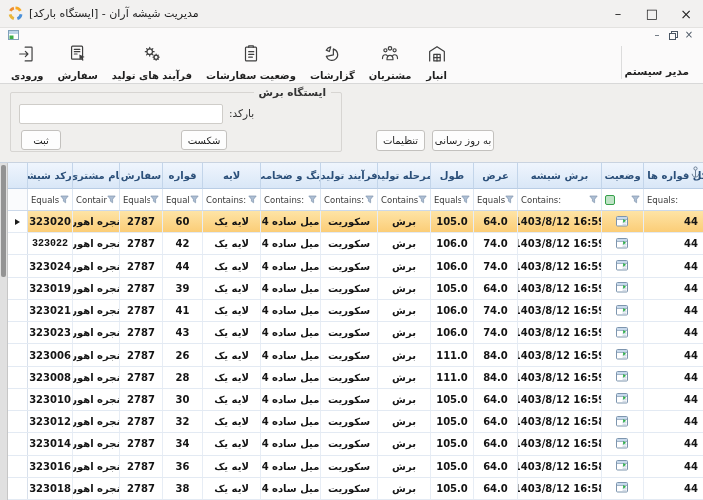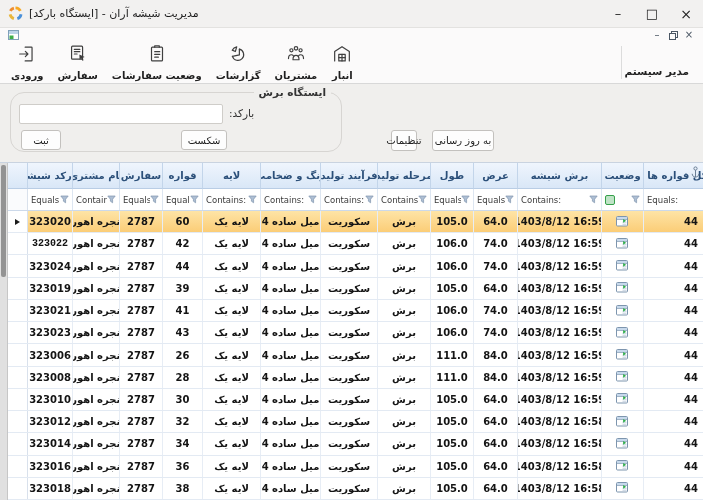--- a/index.html
+++ b/index.html
@@ -38,33 +38,33 @@
   .tool-item svg{ width:22px; height:22px; }
   .tool-item .tlabel{ font-size:10px; font-weight:600; color:#1f1f1f; white-space:nowrap; direction:rtl; }
   .tool-sep{ width:1px; background:#dcdcdc; margin:4px 2px; }
   .toolbar .spacer{ flex:1; }
   .user-label{ display:flex; align-items:flex-end; padding:0 10px 6px 0;
                font-size:10.5px; font-weight:600; color:#1f1f1f; direction:rtl; }
 
   
   .workspace{ height:78px; background:#f0efed; position:relative; }
   .groupbox{ position:absolute; left:10px; top:8px; width:332px; height:60px;
-             border:1px solid #d7d5d2; border-radius:14px; }
+             border:1px solid #d7d5d2; border-radius:2px; }
   .groupbox .legend{ position:absolute; top:-7px; right:10px; background:#f0efed;
                      padding:0 5px; font-size:10.5px; font-weight:bold; color:#333; direction:rtl; }
   .barcode-input{ position:absolute; left:8px; top:11px; width:204px; height:20px;
                   border:1px solid #cfcdc9; border-radius:2px; background:#fff;
                   font-size:11px; padding:0 4px; outline:none; }
   .barcode-label{ position:absolute; left:218px; top:14px; font-size:10.5px; color:#2e2e2e; direction:rtl; }
   .btn{ background:#fdfdfd; border:1px solid #c3c1be; border-radius:3px;
         font-size:10px; color:#222; display:flex; align-items:center; justify-content:center;
         direction:rtl; cursor:default; font-family:inherit; }
   .btn-break{ position:absolute; left:170px; top:37px; width:46px; height:20px; }
   .btn-submit{ position:absolute; left:10px; top:37px; width:40px; height:20px; }
-  .btn-settings{ position:absolute; left:391px; top:46px; width:26px; height:21px;text-align:center; }
+  .btn-settings{ position:absolute; left:376px; top:46px; width:49px; height:21px;text-align:center; }
   .btn-refresh{ position:absolute; left:432px; top:46px; width:62px; height:21px; }
 
   
   .grid{ height:338px; display:flex; border-top:1px solid #c9d3e0; background:#fff; }
   .vscroll{ width:8px; background:#e0e0e0; border-right:1px solid #c6c6c6; position:relative; }
   .vscroll .thumb{ position:absolute; top:2px; left:1px; width:5px; height:112px;
                    background:#939393; border-radius:2px; }
   .grid-main{ flex:1; overflow:hidden; display:flex; flex-direction:column; position:relative; }
 
   .hdr-row{ height:26px; display:flex; flex:0 0 auto; }
@@ -148,20 +148,31 @@
     </div>
     <div class="tool-item">
       <span><svg viewBox="0 0 24 24" width="22" height="22">
           <g fill="none" stroke="#3f3f3f" stroke-width="1.3" stroke-linecap="round" stroke-linejoin="round">
             <rect x="5" y="3.5" width="12" height="14" rx="1"></rect>
             <path d="M8 7h6M8 9.5h6M8 12h3"></path>
           </g>
           <path d="M13.5 12.5l5.8 2.7-2.4.8 1.2 2.7-1.4.6-1.2-2.6-1.8 1.7z" fill="#3f3f3f"></path>
         </svg></span>
                  <span class="tlabel">سفارش</span>
+    </div>
+    <div class="tool-item">
+      <span><svg viewBox="0 0 24 24" width="22" height="22">
+          <g fill="none" stroke="#3f3f3f" stroke-width="1.3" stroke-linecap="round" stroke-linejoin="round">
+            <circle cx="9.5" cy="9.5" r="3"></circle>
+            <path d="M9.5 4.7v1.6M9.5 12.7v1.6M4.7 9.5h1.6M12.7 9.5h1.6M6.1 6.1l1.1 1.1M11.8 11.8l1.1 1.1M12.9 6.1l-1.1 1.1M7.2 11.8 6.1 12.9"></path>
+            <circle cx="16.5" cy="15.5" r="2.3"></circle>
+            <path d="M16.5 12.2v1M16.5 17.8v1M13.2 15.5h1M18.8 15.5h1M14.2 13.2l.7.7M18.1 17.1l.7.7M18.8 13.2l-.7.7M14.9 17.1l-.7.7"></path>
+          </g>
+        </svg></span>
+                 <span class="tlabel">فرآیند های تولید</span>
     </div>
     <div class="tool-item">
       <span><svg viewBox="0 0 24 24" width="22" height="22">
           <g fill="none" stroke="#3f3f3f" stroke-width="1.3" stroke-linecap="round" stroke-linejoin="round">
             <rect x="6" y="4.5" width="12" height="15" rx="1"></rect>
             <path d="M9.5 4.5V3h5v1.5"></path>
             <path d="M9.5 9.5h5.5M9.5 12.5h5.5M9.5 15.5h4"></path>
           </g>
         </svg></span>
                  <span class="tlabel">وضعیت سفارشات</span>

